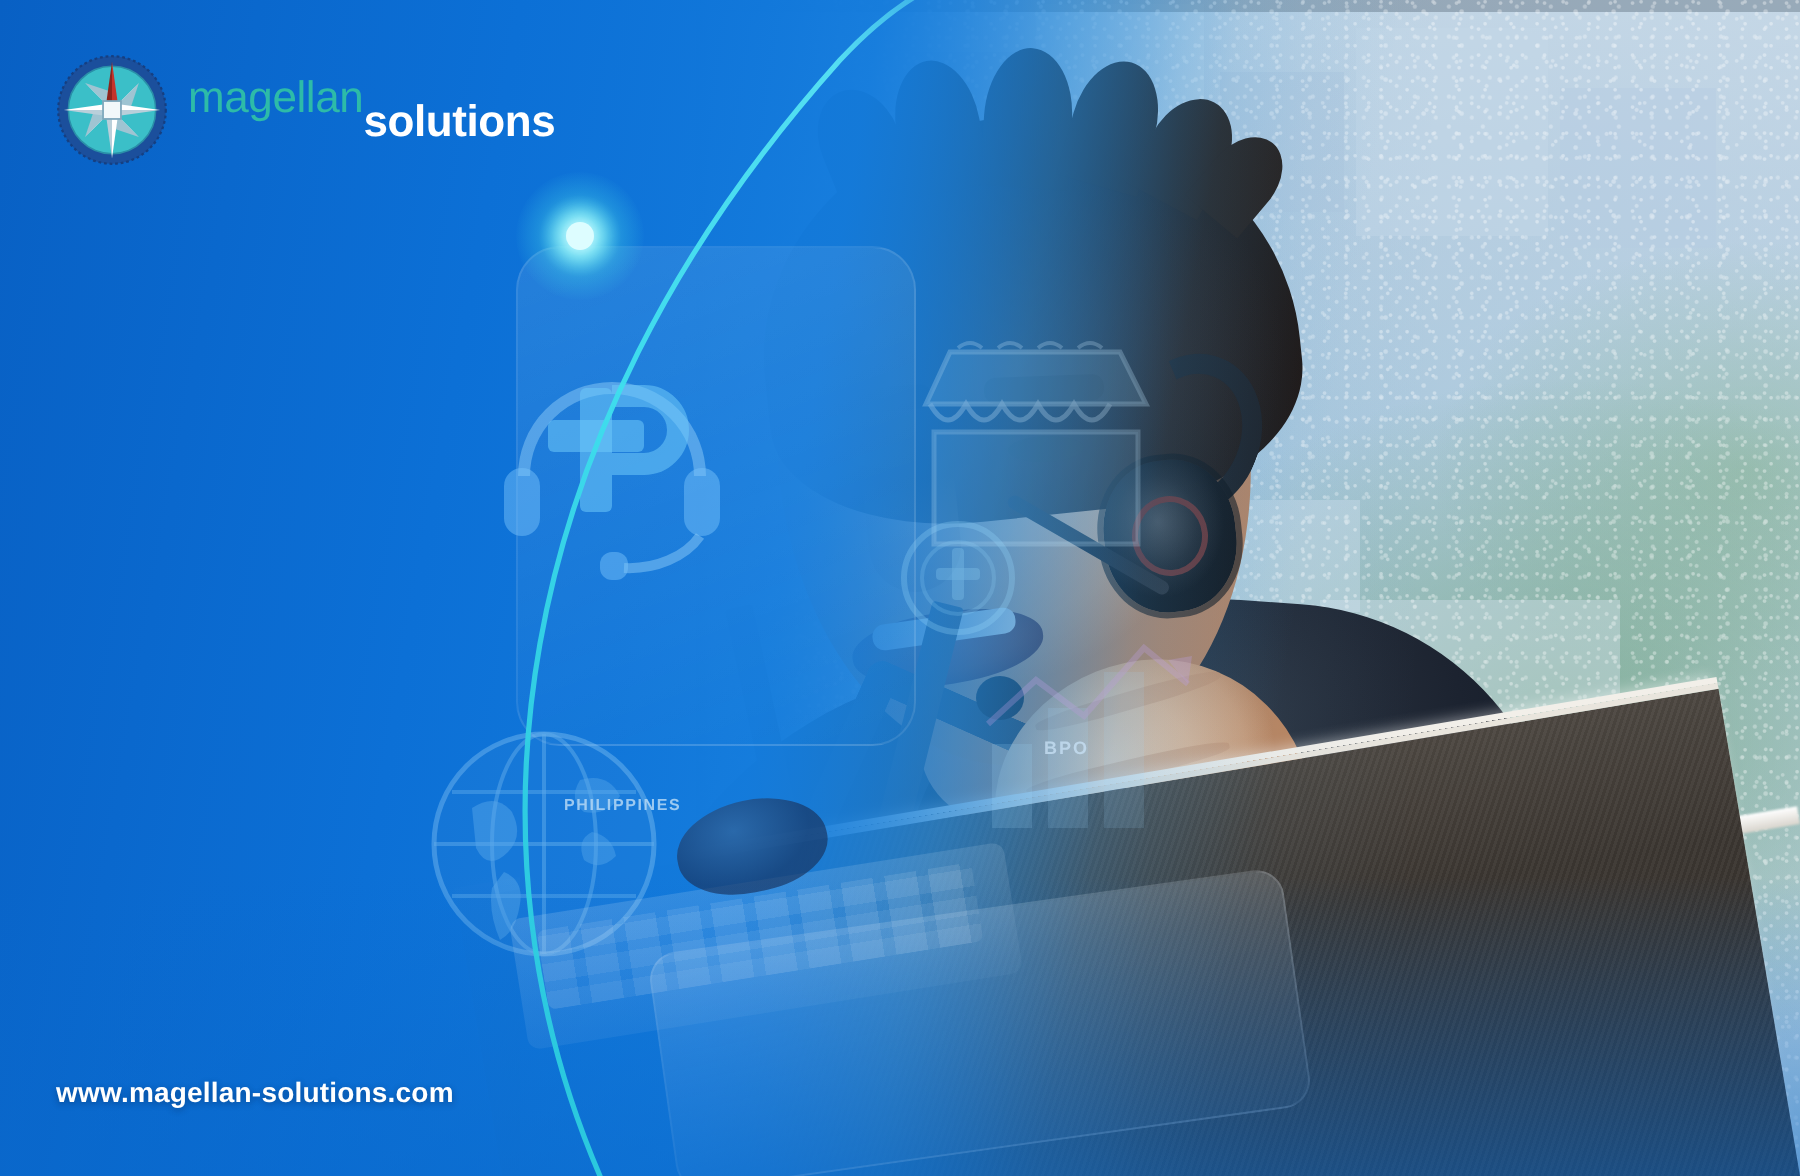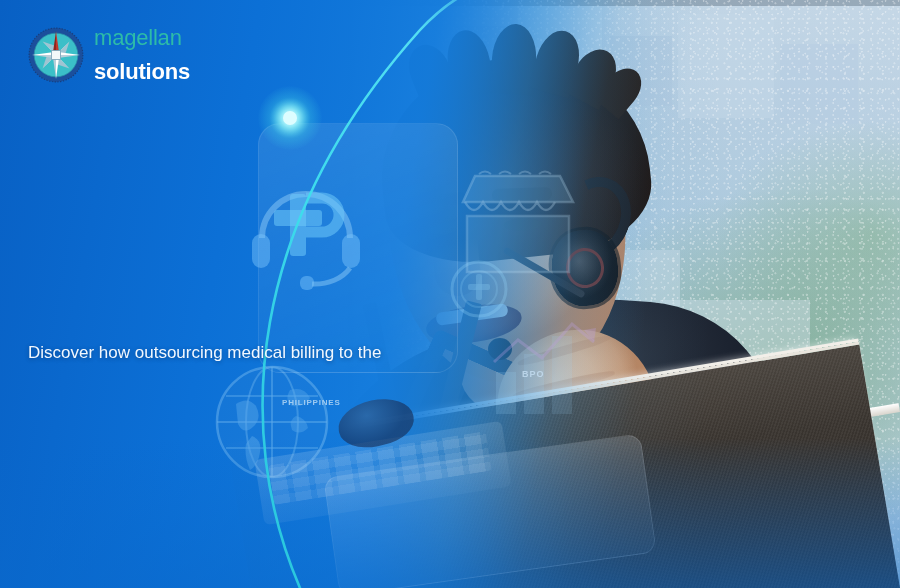--- a/index.html
+++ b/index.html
@@ -374,21 +374,21 @@
     border-radius:50%; background:#ddfdff;
     box-shadow:0 0 10px 4px rgba(190,250,255,.9);
   }
 
   
   .logo{
     position:absolute; left:28px; top:27px;
     display:flex; align-items:center; gap:10px;
   }
   .logo-mark{ width:56px; height:56px; flex:0 0 56px; }
-  .logo-words{ display:flex; flex-direction:column; line-height:1; }
+  .logo-words{ display:flex; flex-direction:row; line-height:1; }
   .logo-magellan{
     font-size:22px; font-weight:400; letter-spacing:-.2px;
     color:#2DBBA8;
   }
   .logo-solutions{
     font-size:22px; font-weight:700; letter-spacing:-.2px;
     color:#ffffff; margin-top:12px;
   }
 
   
@@ -586,17 +586,17 @@
       <rect x="42" y="42" width="16" height="16" fill="#F2F8FA" stroke="#7FA8BC" stroke-width="1.6"></rect>
     </svg>
     <div class="logo-words">
       <div class="logo-magellan">magellan</div>
       <div class="logo-solutions">solutions</div>
     </div>
   </div>
 
 
   <div class="subhead">
-    <span>Discover how outsourcing medical billing to the</span>
   </div>
 
+  <div class="site-url">www.magellan-solutions.com</div>
 
 </div>
 
 </body></html>

